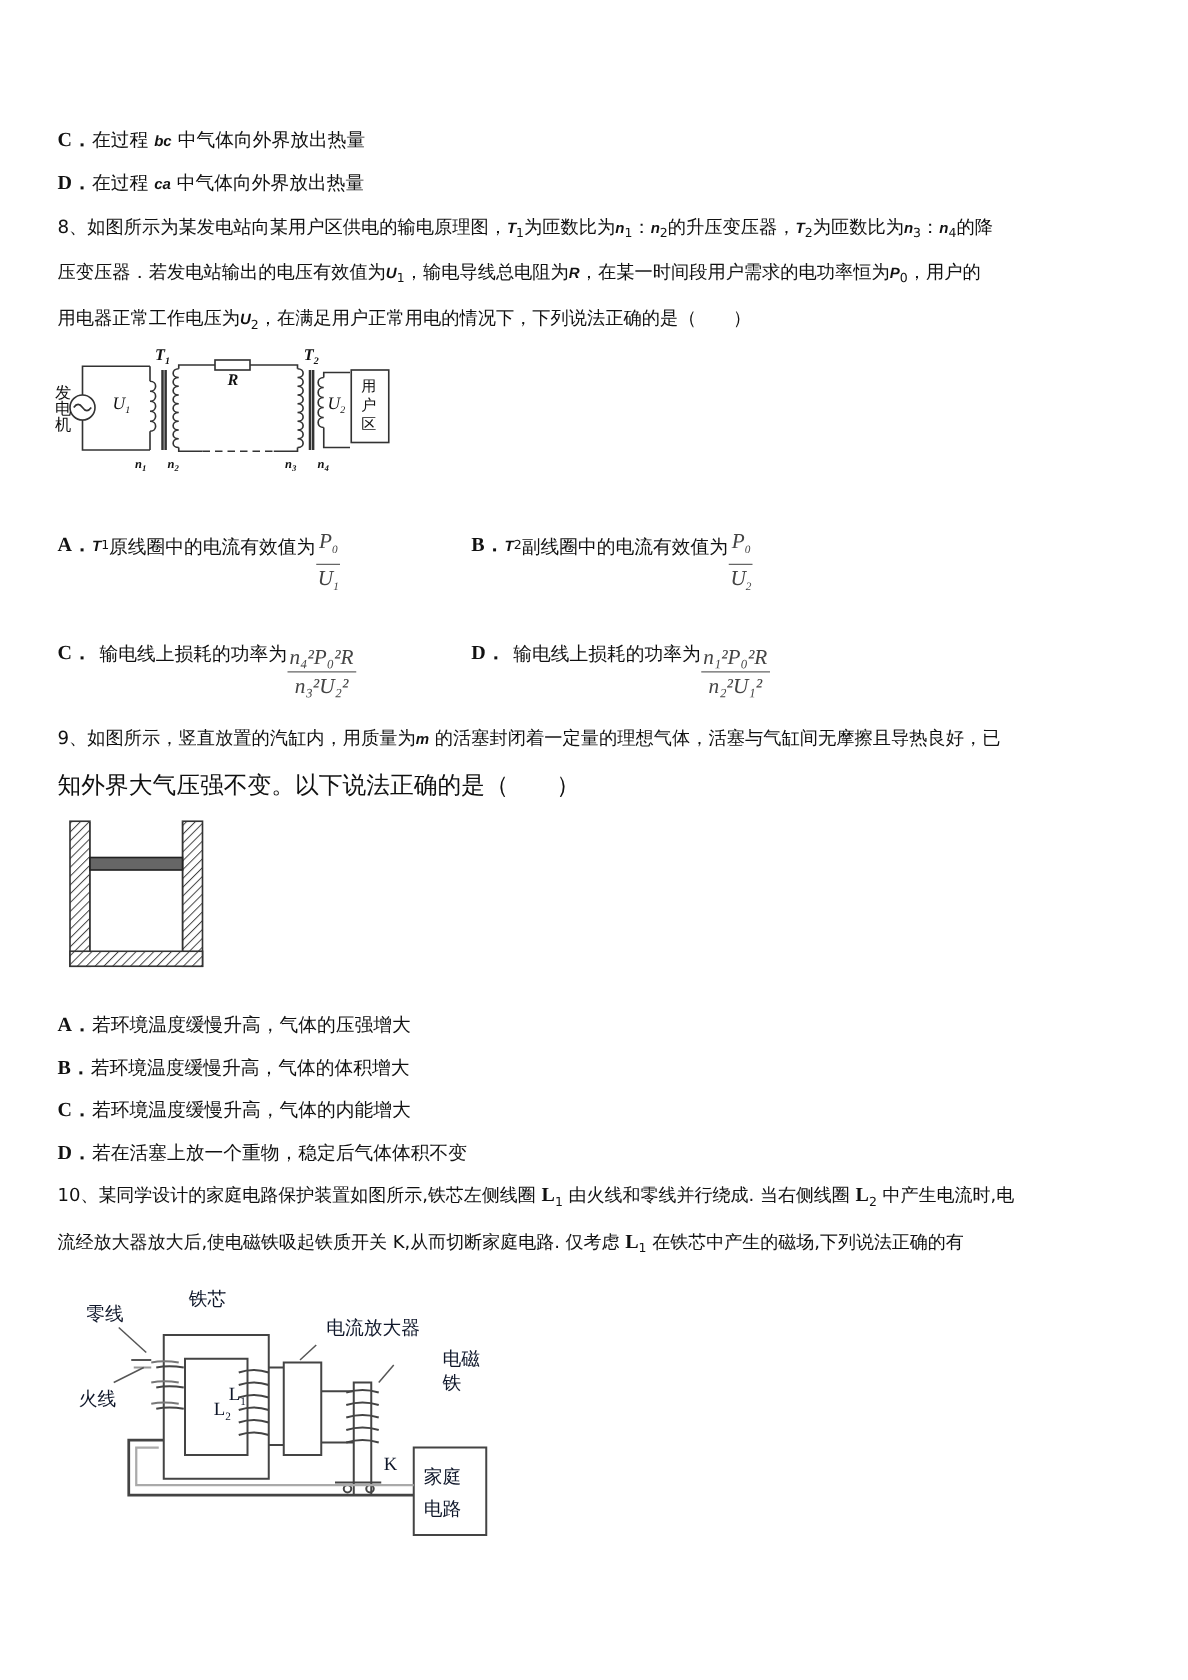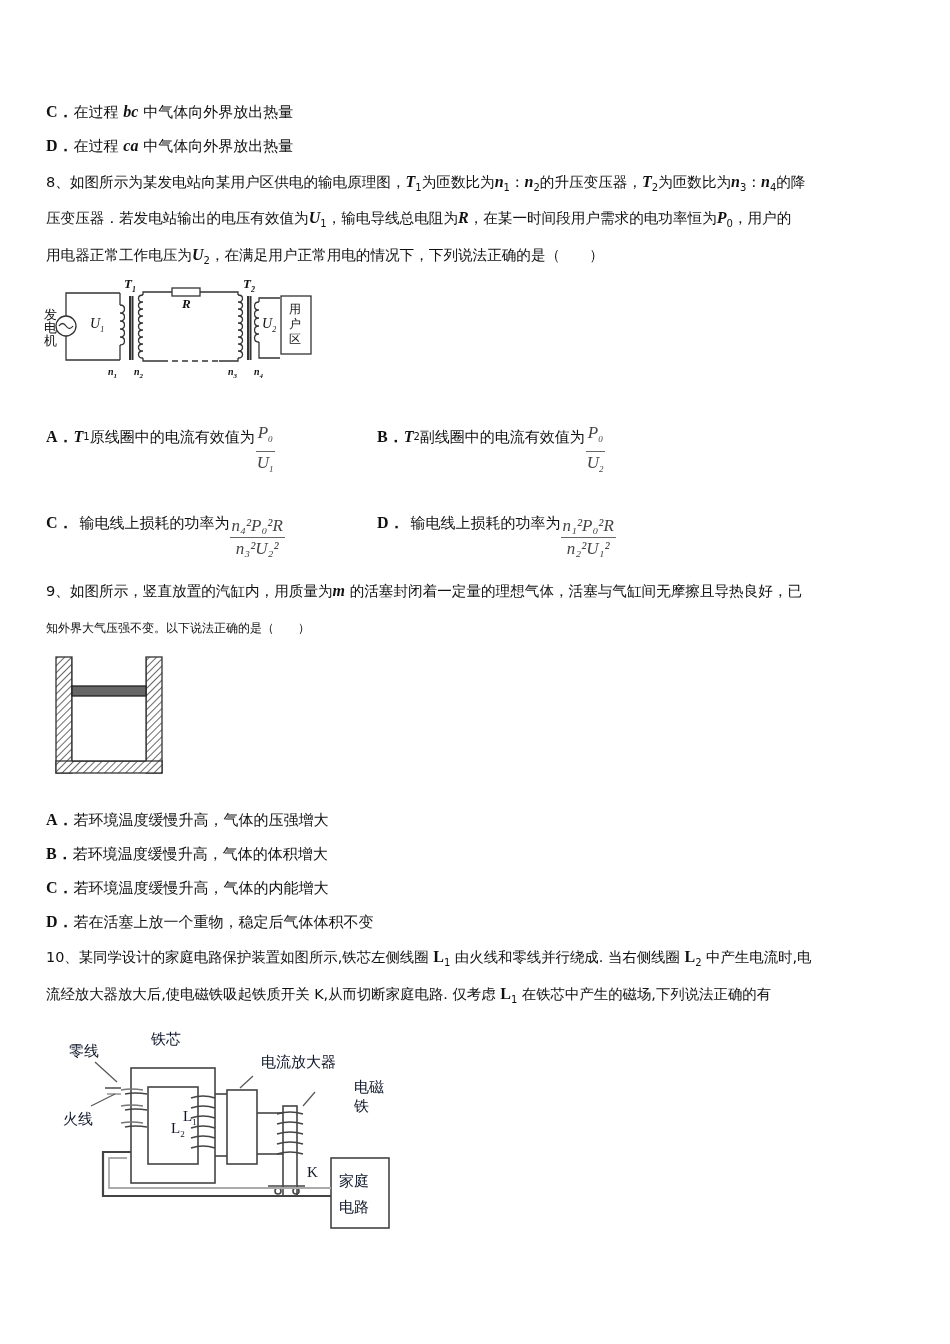--- a/index.html
+++ b/index.html
@@ -3,21 +3,21 @@
 <meta charset="utf-8">
 <style>
   html, body { margin: 0; padding: 0; background: #ffffff; }
   body {
     width: 950px; height: 1344px; position: relative; overflow: hidden;
     font-family: "DejaVu Sans", "Liberation Sans", sans-serif;
     color: #111; font-size: 15px;
   }
   .line { position: absolute; left: 46px; white-space: nowrap; font-size: 15px; line-height: 20px; }
   .opt-letter { font-family: "Liberation Serif", serif; font-weight: bold; font-size: 16px; }
-  .it { font-family: Liberation Serif, serif; font-style: italic; font-weight: bold; font-size: 16px; }
+  .it { font-family: Liberation Sans, sans-serif; font-style: italic; font-weight: bold; font-size: 12px; }
   .itn { font-family: "Liberation Serif", serif; font-style: italic; }
   sub, sup { font-size: 10px; }
   .frac { display: inline-flex; flex-direction: column; align-items: center; vertical-align: middle;
           font-family: "Liberation Serif", serif; font-style: italic; color: #444; font-size: 17px; line-height: 20px; }
   .frac .num { border-bottom: 1px solid #666; padding: 0 2px 1px; margin-top: 28px; }
   .frac .den { padding: 1px 2px 0; }
   .fig { position: absolute; }
 </style>
 </head>
 <body>
@@ -130,21 +130,21 @@
     <span style="margin-left:6px">输电线上损耗的功率为</span>
   <span class="frac">
     <span class="num">n₁²P₀²R</span>
     <span class="den">n₂²U₁²</span>
   </span>
 </div>
 
 <div class="line" style="top:581px; font-size:14.6px">
   <span>9、如图所示，竖直放置的汽缸内，用质量为</span><span class="it">m</span><span> 的活塞封闭着一定量的理想气体，活塞与气缸间无摩擦且导热良好，已</span>
 </div>
-<div class="line" style="top:618px; font-size:12px">知外界大气压强不变。以下说法正确的是（　　）</div>
+<div class="line" style="top:618px; font-size:19px">知外界大气压强不变。以下说法正确的是（　　）</div>
 
 <div class="fig" style="left:52px; top:655px; width:115px; height:120px;">
   <svg width="115" height="120" viewBox="0 0 115 120">
     <defs>
       <pattern id="hatch" width="5" height="5" patternUnits="userSpaceOnUse" patternTransform="rotate(45)">
         <rect width="5" height="5" fill="#fff"></rect>
         <line x1="0" y1="0" x2="0" y2="5" stroke="#444" stroke-width="1.6"></line>
       </pattern>
     </defs>
 

